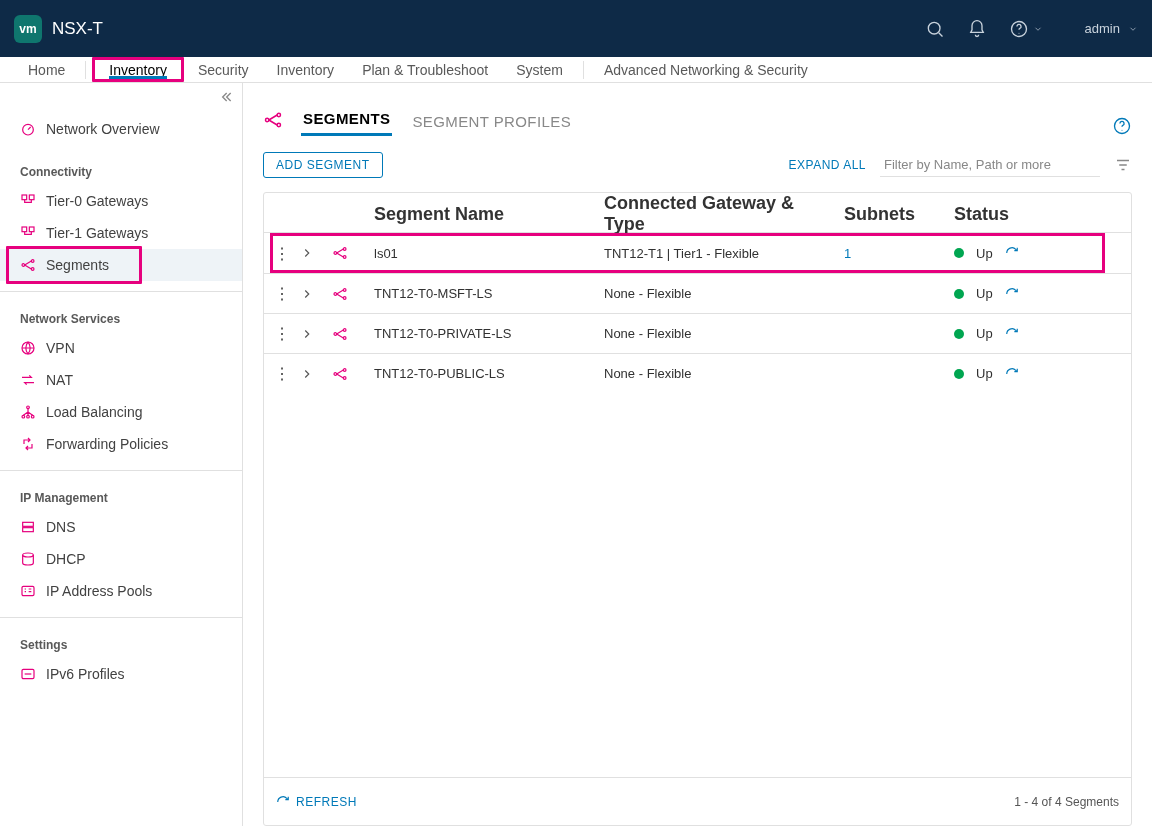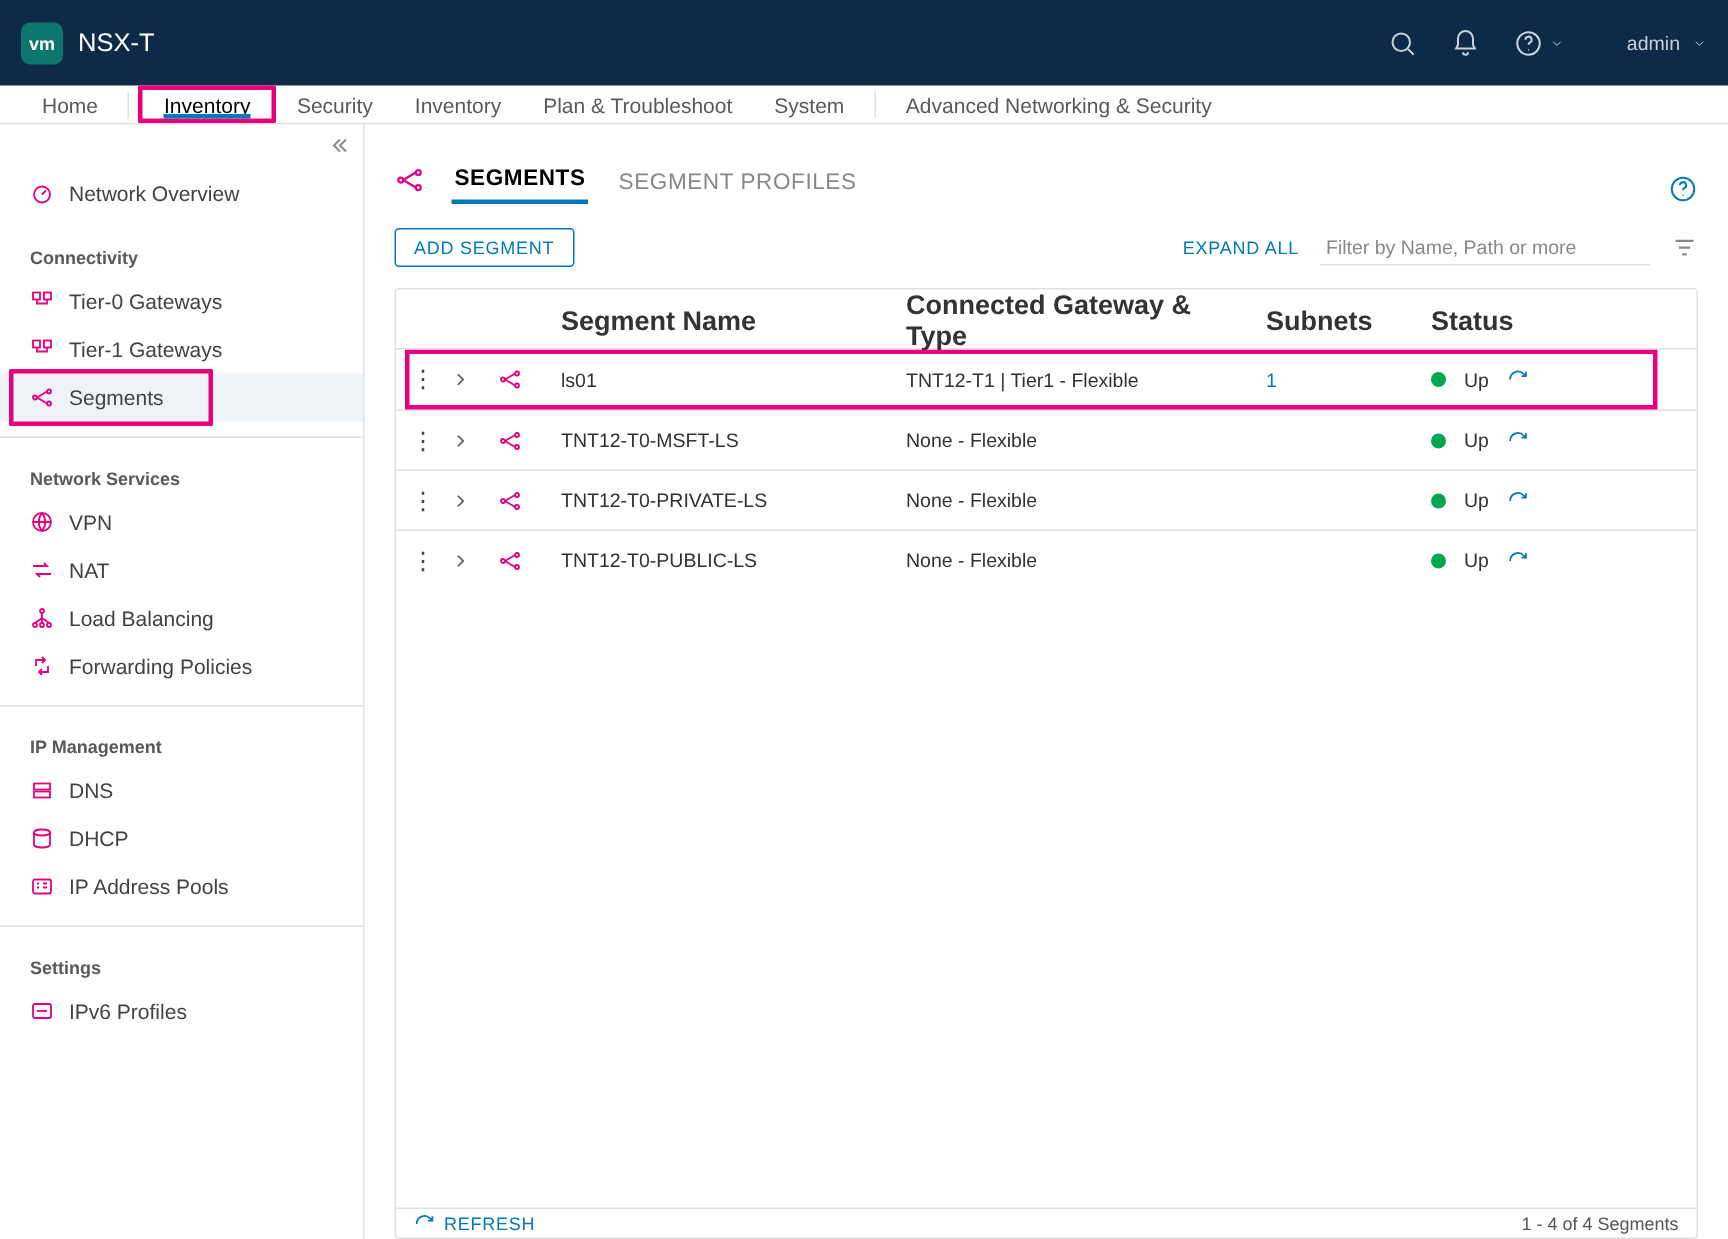--- a/index.html
+++ b/index.html
@@ -143,21 +143,21 @@
   .cell.link { color: var(--brand-blue); cursor: pointer; }
   .dots { cursor: pointer; color: #444; text-align: center; font-size: 16px; padding-left: 10px; }
   .expand-chevron { cursor: pointer; color: #555; }
   .seg-icon { color: var(--brand-pink); }
   .status-dot { width: 10px; height: 10px; border-radius: 50%; background: var(--green); display: inline-block; margin-right: 6px;}
   .refresh-small { color: var(--brand-blue); cursor: pointer; margin-left: 6px; display:inline-flex; }
 
   
   .tfoot {
     border-top: 1px solid var(--border);
-    height: 20px; display: flex; align-items: center; justify-content: space-between;
+    height: 48px; display: flex; align-items: center; justify-content: space-between;
     padding: 0 12px; font-size: 12px; color: #555;
   }
   .tfoot .refresh { color: var(--brand-blue); cursor: pointer; display: flex; align-items: center; gap: 6px; letter-spacing: .5px; }
 
   svg { display: block; }
 </style>
 </head>
 <body>
 
 <div class="app">

